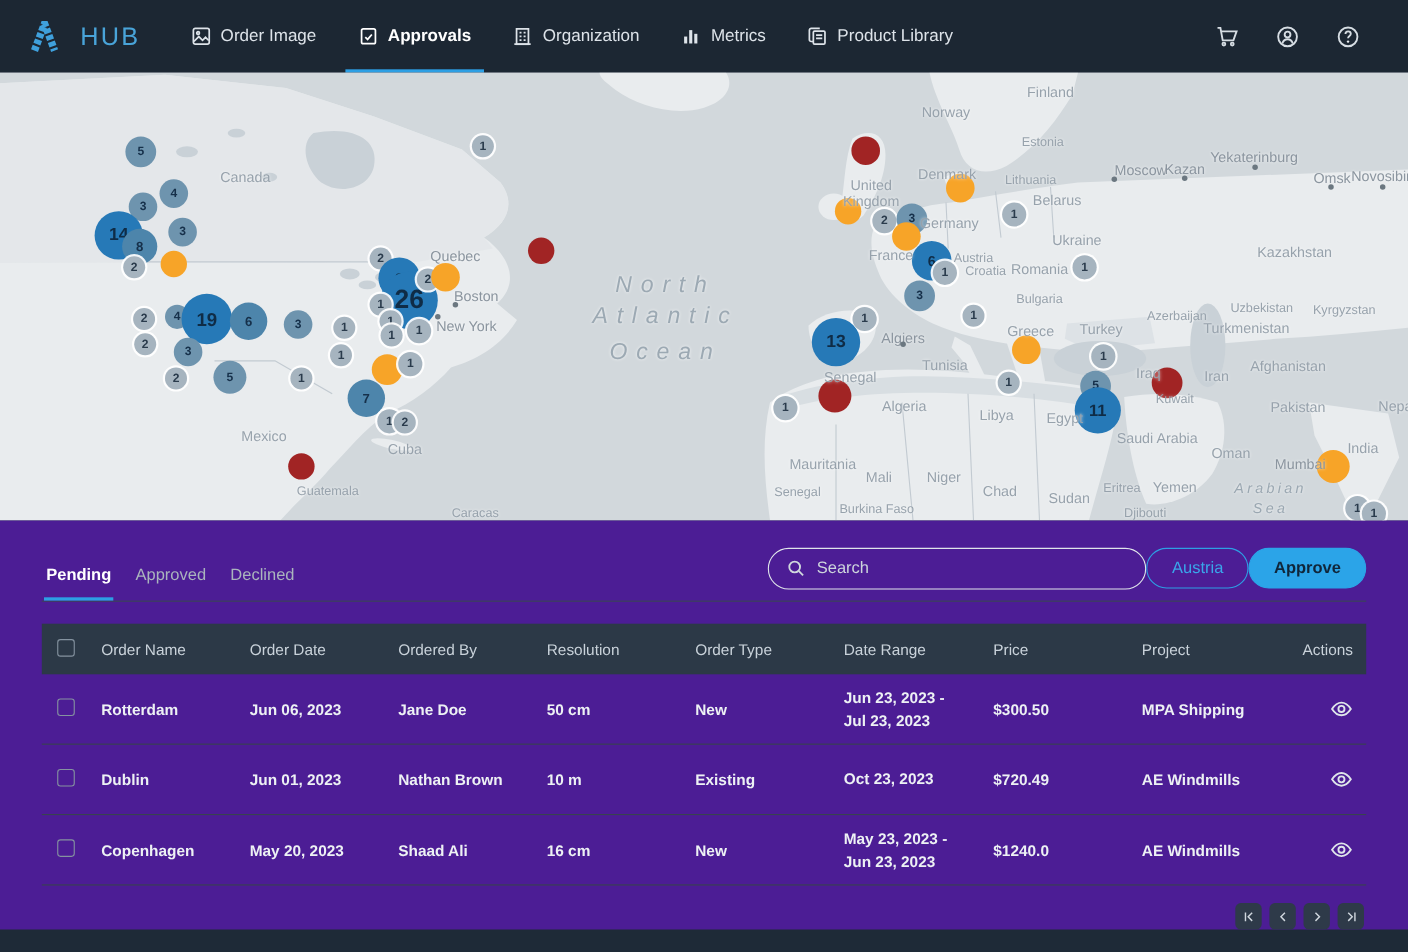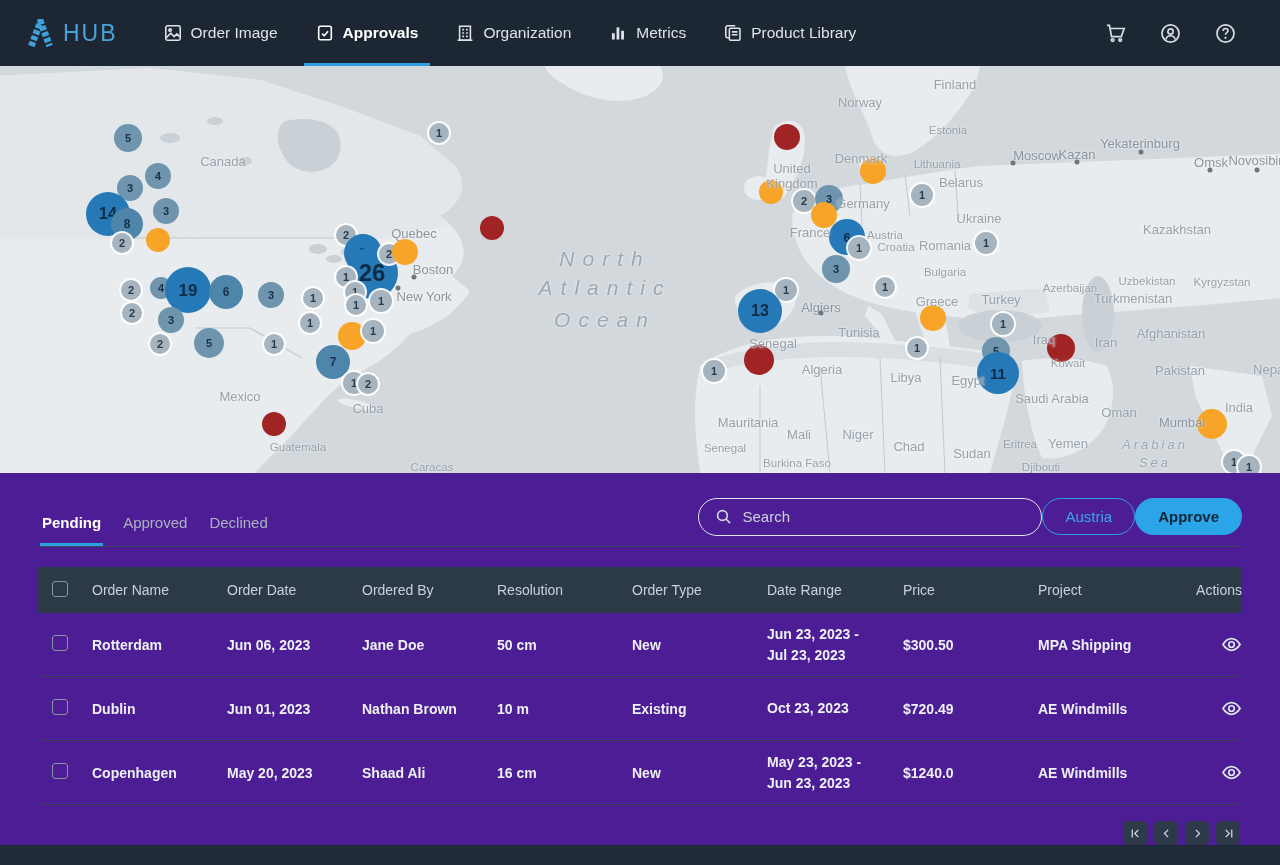--- a/index.html
+++ b/index.html
@@ -1,21 +1,21 @@
 <!DOCTYPE html>
 <html><head>
 <meta charset="utf-8">
 <style>
   *{margin:0;padding:0;box-sizing:border-box}
   html,body{width:1280px;height:865px;overflow:hidden}
   body{font-family:"Liberation Sans",sans-serif;background:#1e2a37;color:#e8edf1}
 
   
   .nav{height:66px;background:#1c2733;display:flex;align-items:center;padding:0 28px;position:relative}
-  .logo{display:flex;align-items:center;gap:10px;margin-right:46px;cursor:pointer}
+  .logo{display:flex;align-items:center;gap:20px;margin-right:46px;cursor:pointer}
   .logo-text{color:#49a4d9;font-size:23px;letter-spacing:2px}
   .nav-items{display:flex;align-items:stretch;height:66px;gap:38px}
   .nav-item{position:relative;display:flex;align-items:center;gap:9px;color:#dde3e9;font-size:15.5px;cursor:pointer}
   .nav-item .nav-ic{display:flex;align-items:center}
   .nav-item .nav-ic svg{width:18px;height:18px;stroke:#dde3e9;fill:none;stroke-width:1.4}
   .nav-item.active{color:#ffffff;font-weight:bold}
   .nav-item.active .nav-ic svg{stroke:#ffffff}
   .nav-item.active::after{content:"";position:absolute;left:-12px;right:-12px;bottom:0;height:3px;background:#2d9fe4}
   .nav-right{margin-left:auto;display:flex;align-items:center;gap:34px;padding-right:16px}
   .nav-right .ric{display:flex;cursor:pointer}
@@ -56,21 +56,21 @@
   .divider{height:1px;background:#3b4754;margin:0 38px}
 
   
   .table{margin:20px 38px 0 38px}
   .thead,.tr{display:grid;grid-template-columns:54px 135px 135px 135px 135px 135px 136px 135px 135px 1fr;align-items:center}
   .thead{height:46px;background:#2c3947;color:#c9d2da;font-size:14px}
   .tr{height:64px;border-bottom:1px solid #38434f;color:#edf1f4;font-size:14px;font-weight:bold}
   .cell{padding-right:8px}
   .range-cell div{line-height:1.45}
   .checkbox{width:16px;height:16px;border:1.5px solid #8593a0;border-radius:3px;margin-left:14px;display:inline-block;cursor:pointer}
-  .actions-cell{display:flex;justify-content:flex-end;padding-right:0}
+  .actions-cell{display:flex;justify-content:flex-end;padding-right:12px}
   .eye-btn{background:none;border:none;cursor:pointer;display:flex}
   .eye-btn svg{width:21px;height:21px;stroke:#dfe5ea;fill:none;stroke-width:1.3}
 
   
   .pagination{display:flex;justify-content:flex-end;gap:7px;margin:16px 40px 0 0}
   .pg-btn{width:24px;height:24px;border-radius:5px;background:#2e3a49;border:none;display:flex;align-items:center;justify-content:center;cursor:pointer}
   .pg-btn svg{width:13px;height:13px;stroke:#cfd6dd;fill:none;stroke-width:1.6}
 </style>
 </head>
 <body>

